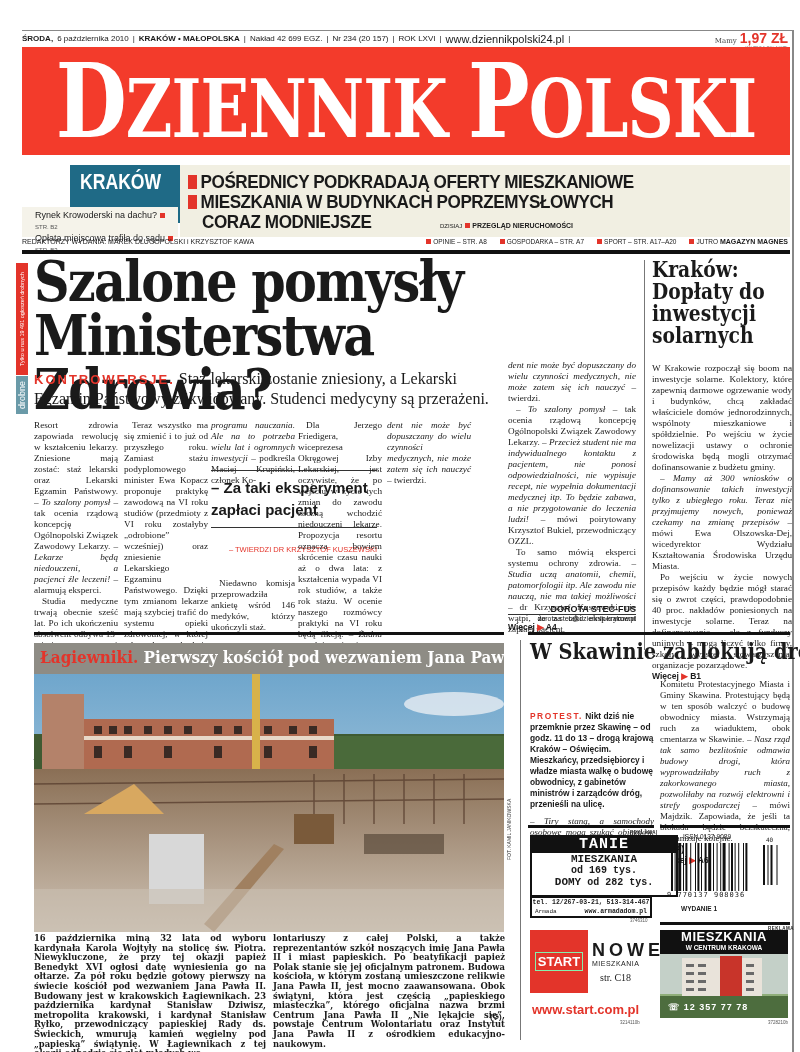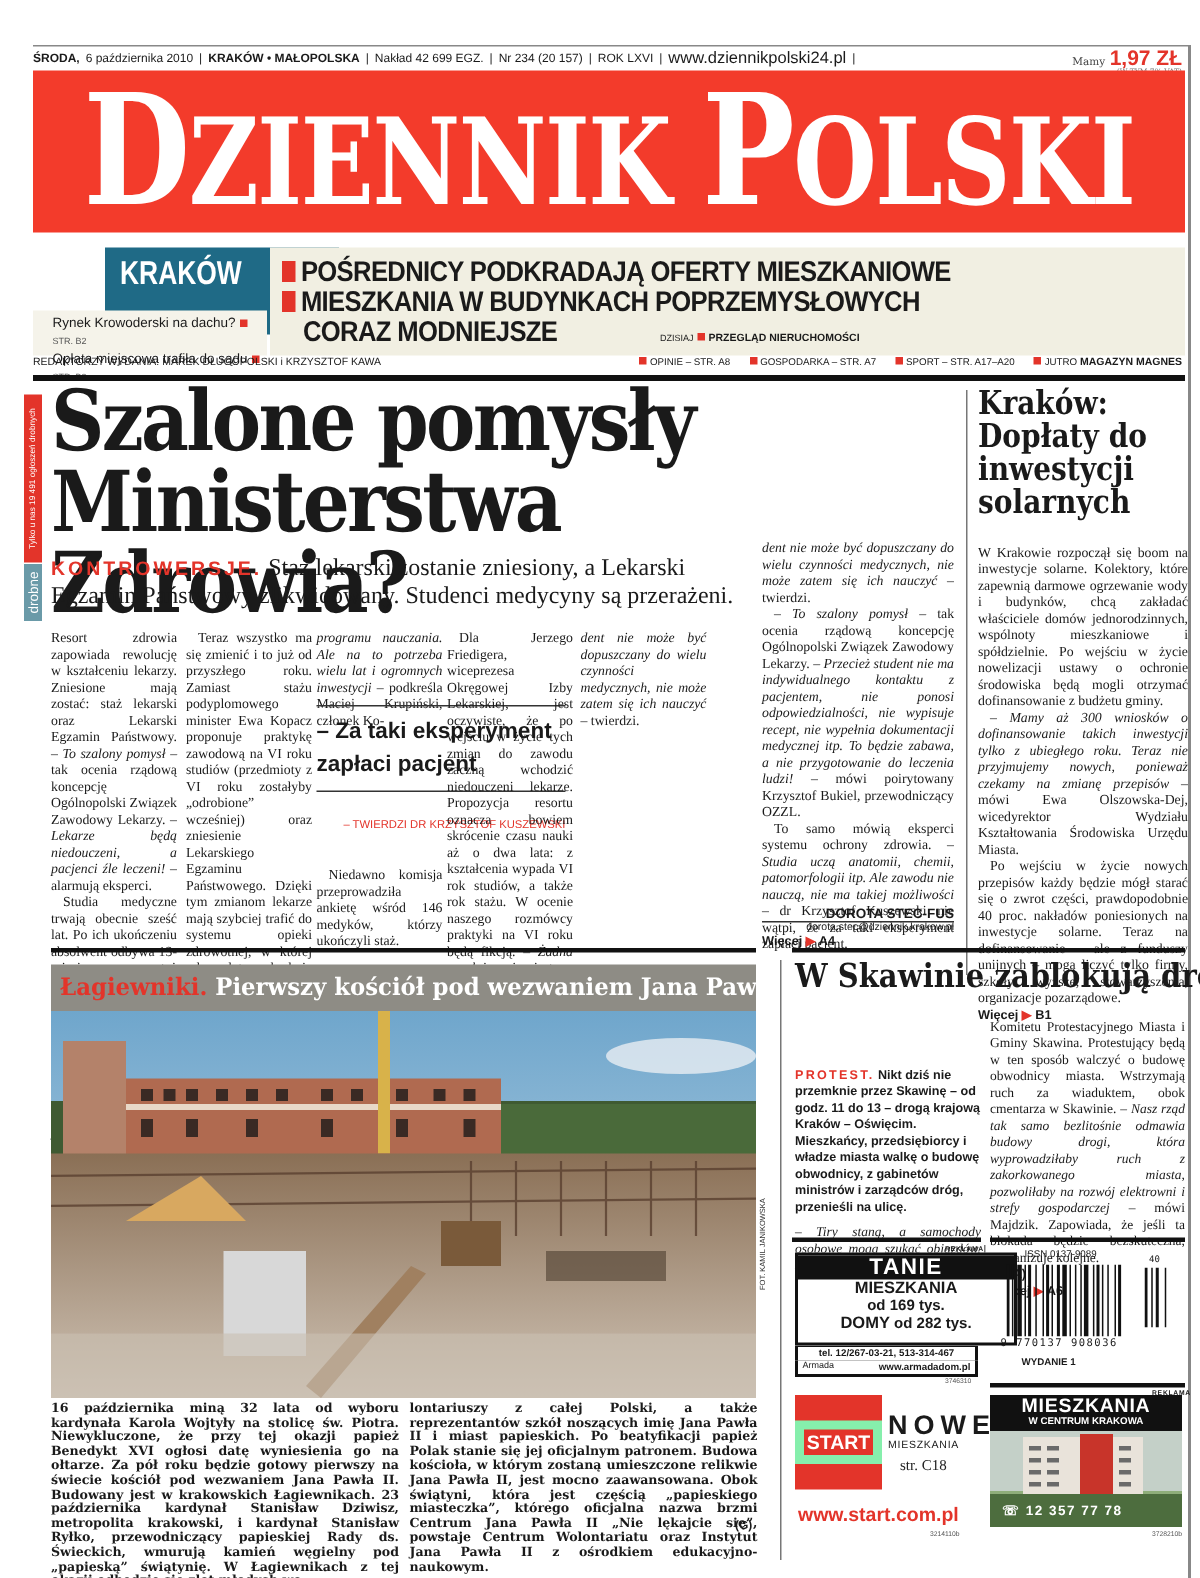--- a/index.html
+++ b/index.html
@@ -101,40 +101,40 @@
   #sk-col1 .kick { color: #e3342a; letter-spacing: 1.5px; }
   #sk-col1 .ital { margin-top: 6px; font-family: "Liberation Serif", serif; font-size: 9px; line-height: 11px; text-align: justify; }
   #sk-col2 { left: 660px; top: 679px; width: 130px; font-size: 9px; line-height: 11px; }
 
   
   #rule-ad1 { left: 528px; top: 825px; width: 126px; height: 3px; background: #111; }
   #rule-ad2 { left: 660px; top: 825px; width: 130px; height: 3px; background: #111; }
   #vsep3 { left: 656px; top: 830px; width: 1px; height: 62px; background: #777; }
   .reklama { font-size: 4.5px; font-family: "Liberation Sans", sans-serif; font-weight: bold; letter-spacing: 0.5px; }
   #ad1-lbl { left: 630px; top: 830px; }
-  #ad1 { left: 530px; top: 835px; width: 148px; height: 62px; border: 2px solid #111; background: #fff; font-family: Liberation Sans, sans-serif; text-align: center; }
+  #ad1 { left: 530px; top: 835px; width: 148px; height: 62px; border: 2px solid #111; background: #fff; font-family: Liberation Mono, monospace; text-align: center; }
   #ad1 .tanie { background: #111; color: #fff; font-weight: bold; font-size: 15px; line-height: 16px; letter-spacing: 1px; }
   #ad1 .l2 { font-weight: bold; font-size: 11px; line-height: 12px; }
   #ad1 .l3 { font-weight: bold; font-size: 10px; line-height: 11px; }
   #ad1 .tel { position: absolute; left: -2px; top: 60px; width: 122px; border: 2px solid #111; border-top: 1px solid #111; font-size: 6.5px; font-weight: bold; line-height: 9px; background: #fff; }
   #ad1 .web { position: absolute; left: -2px; top: 70px; width: 122px; border: 2px solid #111; border-top: 0; font-size: 6px; line-height: 9px; display: flex; justify-content: space-between; padding: 0 3px; background: #fff; }
   #ad1 .web b { font-size: 6.5px; }
   #ad1-code { left: 630px; top: 918px; font-size: 4.5px; color: #555; font-family: "Liberation Sans", sans-serif; }
 
   #issn { left: 663px; top: 833px; width: 126px; }
   #issn .t { font-size: 6.5px; font-family: "Liberation Sans", sans-serif; margin-left: 20px; }
   #barcode { position: absolute; left: 8px; top: 10px; width: 90px; height: 48px; }
   #issn .digits { position: absolute; left: 4px; top: 58px; font-size: 7px; font-family: "DejaVu Sans Mono", monospace; letter-spacing: 1px; white-space: nowrap; }
   #issn .addon { position: absolute; left: 100px; top: 12px; width: 20px; height: 40px; }
   #issn .addon-num { position: absolute; left: 103px; top: 3px; font-size: 6px; font-family: "DejaVu Sans Mono", monospace; }
   #issn .wyd { position: absolute; left: 18px; top: 72px; font-size: 6.5px; font-weight: bold; font-family: "Liberation Sans", sans-serif; white-space: nowrap; }
 
   #ad2 { left: 528px; top: 930px; width: 122px; height: 110px; }
   #ad2 .logo { position: absolute; left: 2px; top: 0; width: 58px; height: 63px; background: #e3342a; display: flex; align-items: center; justify-content: center; }
-  #ad2 .logo span { color: #fff; font-weight: bold; font-family: "Liberation Sans", sans-serif; font-size: 13px; border: 6px solid #86efac; padding: 1px 2px; }
+  #ad2 .logo span { color: #fff; font-weight: bold; font-family: "Liberation Sans", sans-serif; font-size: 13px; border: 1px solid #86efac; padding: 1px 2px; }
   #ad2 .nowe { position: absolute; left: 64px; top: 10px; font-weight: bold; font-size: 18px; letter-spacing: 4px; font-family: "Liberation Sans", sans-serif; }
   #ad2 .msz { position: absolute; left: 64px; top: 30px; font-size: 7px; font-family: "Liberation Sans", sans-serif; letter-spacing: 0.5px; }
   #ad2 .str { position: absolute; left: 72px; top: 42px; font-size: 10px; font-family: "Liberation Serif", serif; color: #222; }
   #ad2 .www { position: absolute; left: 4px; top: 72px; font-size: 13px; font-weight: bold; color: #e3342a; font-family: "Liberation Sans", sans-serif; white-space: nowrap; }
   #ad2-code { left: 620px; top: 1020px; font-size: 4.5px; color: #555; font-family: "Liberation Sans", sans-serif; }
 
   #rule-ad3 { left: 660px; top: 922px; width: 130px; height: 3px; background: #111; }
   #ad3-lbl { left: 768px; top: 926px; }
   #ad3 { left: 660px; top: 930px; width: 128px; height: 88px; background: #3b4a3a; overflow: hidden; }
   #ad3 .hdr { position: absolute; left: 0; top: 0; width: 100%; height: 24px; background: #111; color: #fff; text-align: center; font-family: "Liberation Sans", sans-serif; font-weight: bold; }

